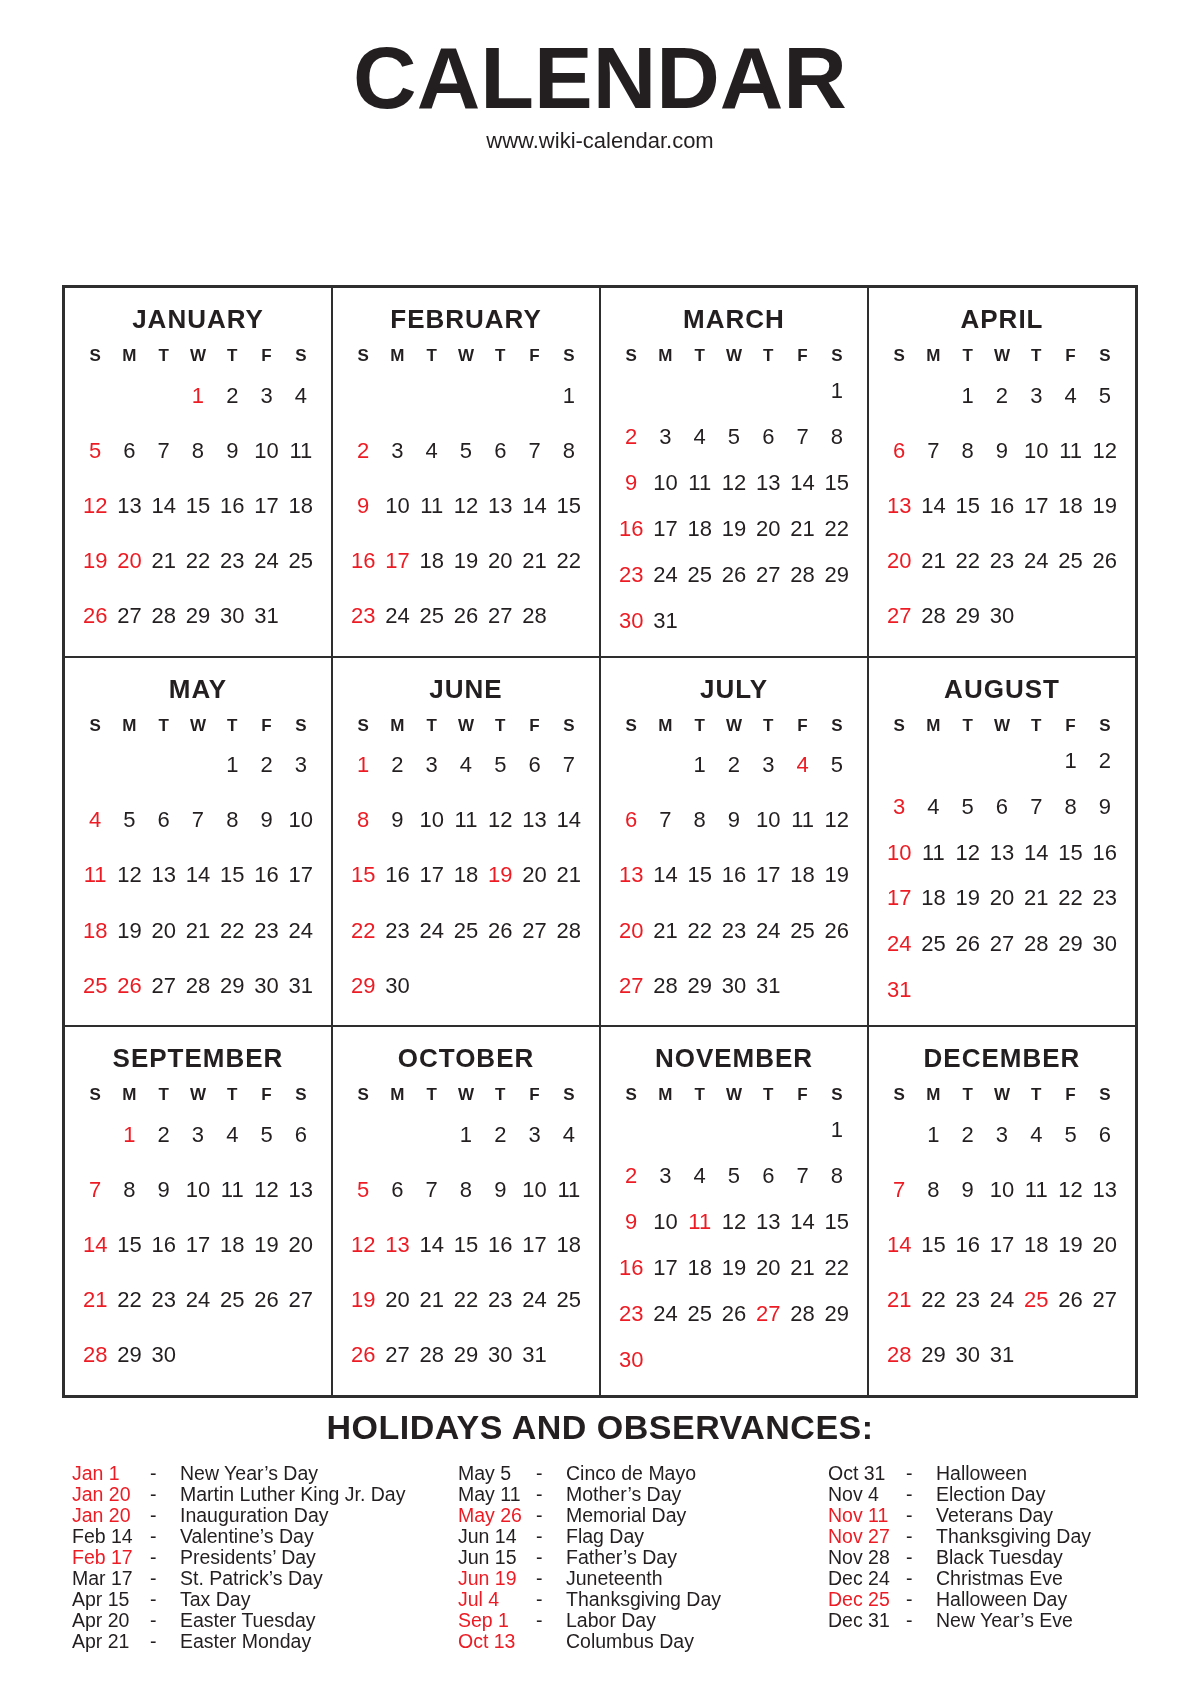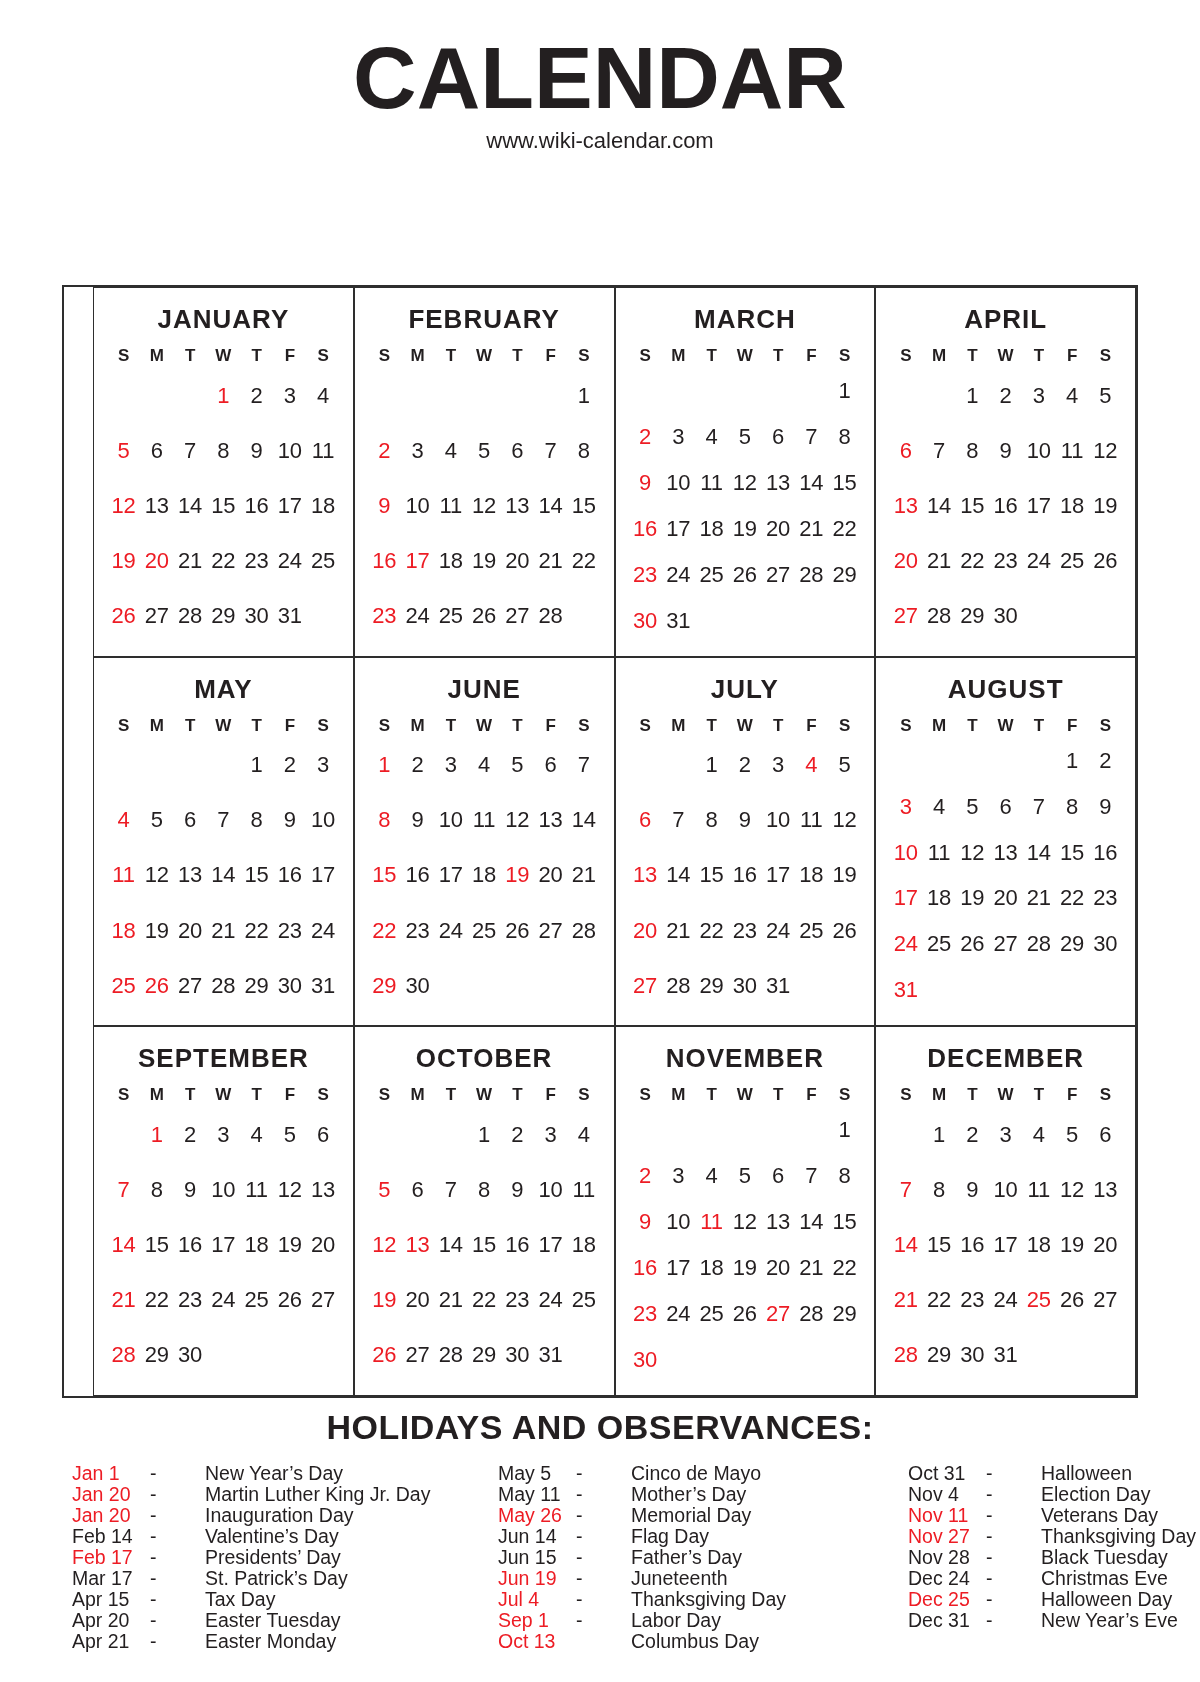--- a/index.html
+++ b/index.html
@@ -23,21 +23,20 @@
   .year{font-size:118px;font-weight:700;line-height:1;letter-spacing:2px;margin:0;}
   .cal-title{font-size:88px;font-weight:700;line-height:.95;letter-spacing:0;margin:-4px 0 0 0;}
   .url{font-size:22px;margin-top:8px;color:var(--text);}
 
   
   .months-grid{
     position:absolute;left:62px;top:285px;width:1076px;height:1113px;
     display:grid;grid-template-columns:repeat(4,1fr);grid-template-rows:repeat(3,1fr);
     border:2px solid var(--border);
     box-sizing:border-box;
-    padding-left:29px;
   }
   .month{
     border:1px solid var(--border);
     box-sizing:border-box;
     display:flex;flex-direction:column;
     padding:14px 13px 12px 13px;
     background:#fff;
   }
   .month-name{text-align:center;font-size:26px;font-weight:700;letter-spacing:1px;margin-top:2px;}
   .dow{display:grid;grid-template-columns:repeat(7,1fr);margin-top:11px;font-weight:700;font-size:17px;}
@@ -45,29 +44,29 @@
   .days{
     flex:1;display:grid;grid-template-columns:repeat(7,1fr);grid-auto-rows:1fr;
     font-size:22px;margin-top:2px;
   }
   .day{display:flex;align-items:center;justify-content:center;}
   .red{color:var(--red);}
 
   
   .holidays{position:absolute;top:1408px;left:0;width:100%;}
   .holidays-heading{text-align:center;font-size:34px;font-weight:700;letter-spacing:.5px;margin:0;}
-  .holiday-columns{display:flex;margin-left:72px;margin-top:16px;gap:40px;}
+  .holiday-columns{display:flex;margin-left:72px;margin-top:16px;}
   .holiday-col{box-sizing:border-box;}
   .holiday-col:nth-child(1){width:386px;}
   .holiday-col:nth-child(2){width:370px;}
   .holiday-col:nth-child(3){flex:1;}
   .holiday-row{display:grid;grid-template-columns:78px 30px auto;font-size:19.5px;line-height:21px;}
   .h-date{white-space:nowrap;}
   .h-dash{text-align:left;}
-  .h-name{white-space:nowrap;margin-left:25px;}
+  .h-name{white-space:nowrap;}
 </style>
 </head>
 <body>
 
 <div class="page">
 
   <header>
     <div class="cal-title">CALENDAR</div>
     <div class="url">www.wiki-calendar.com</div>
   </header>

